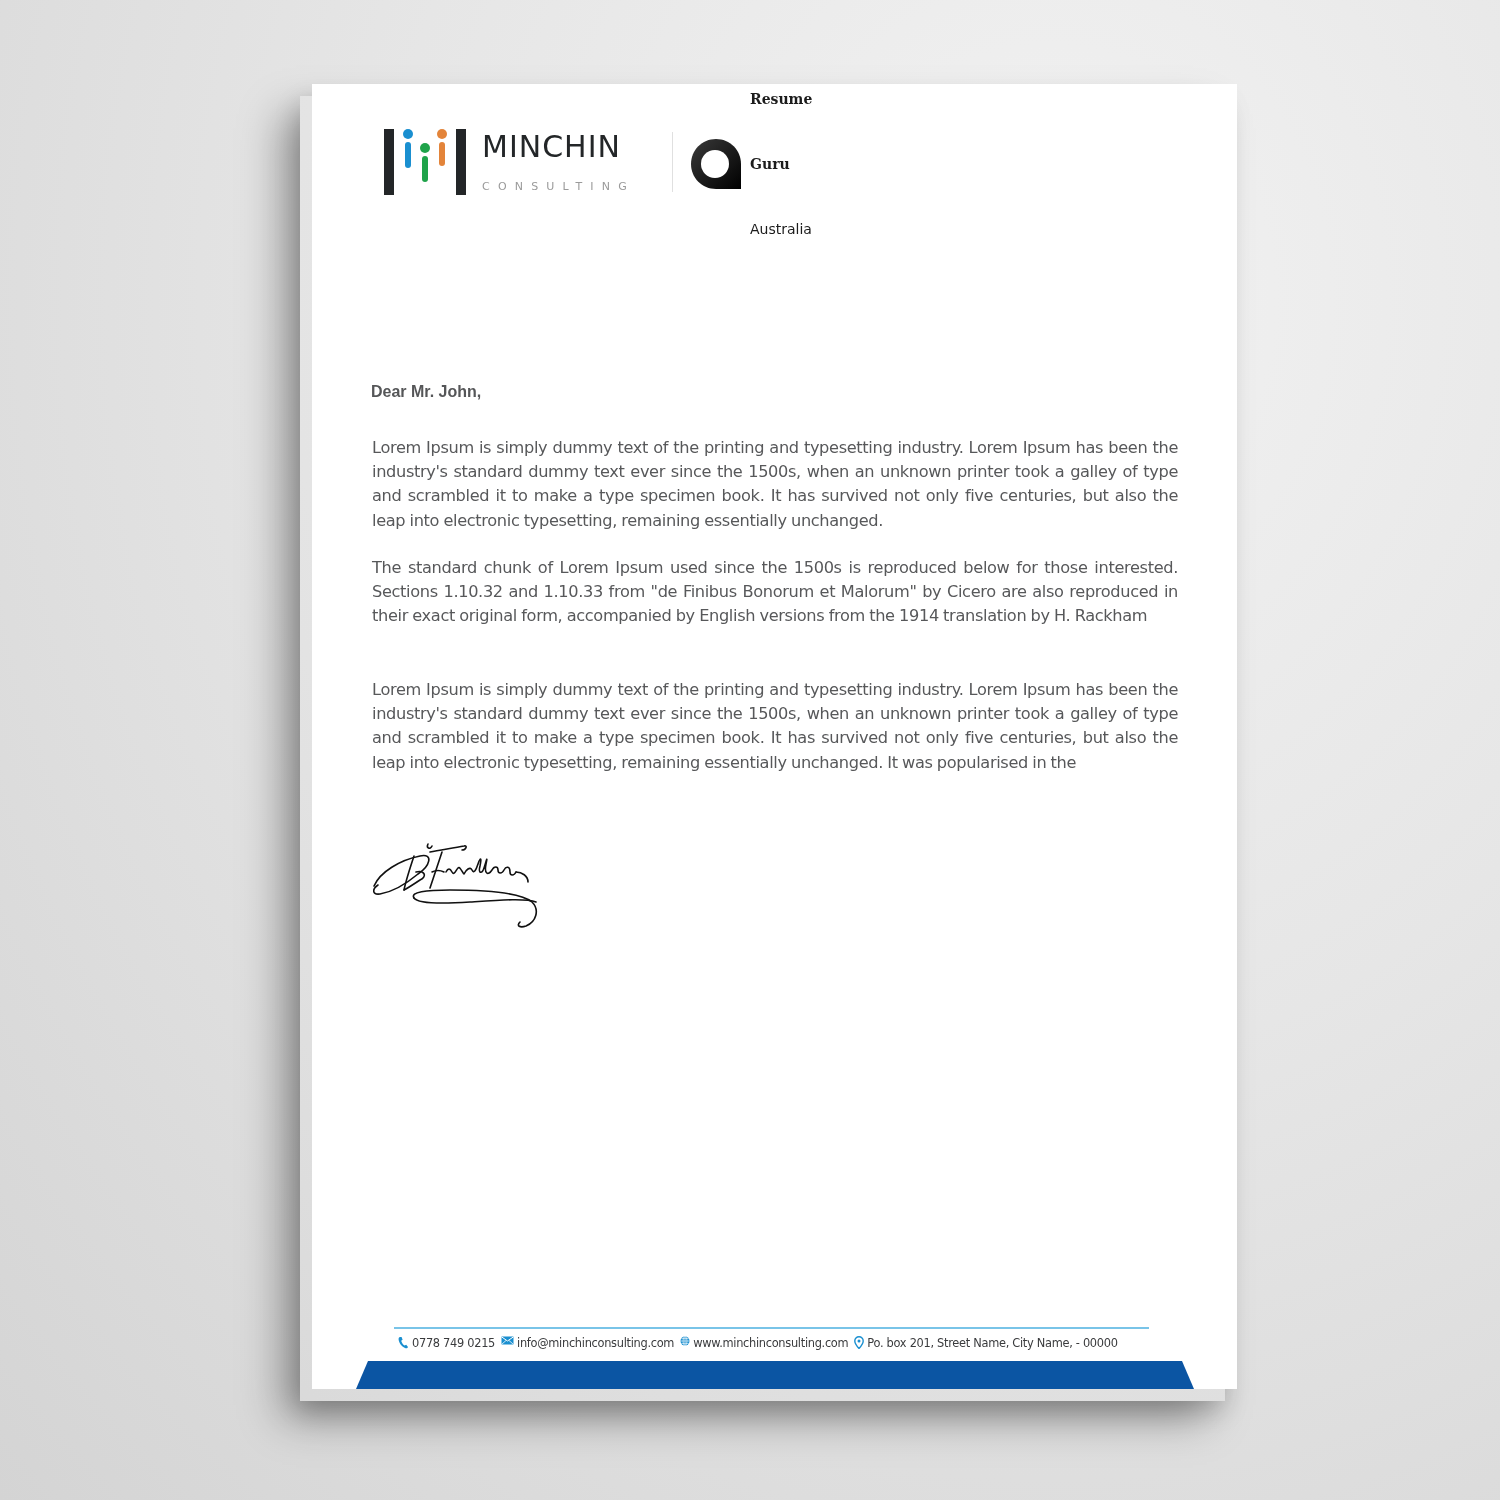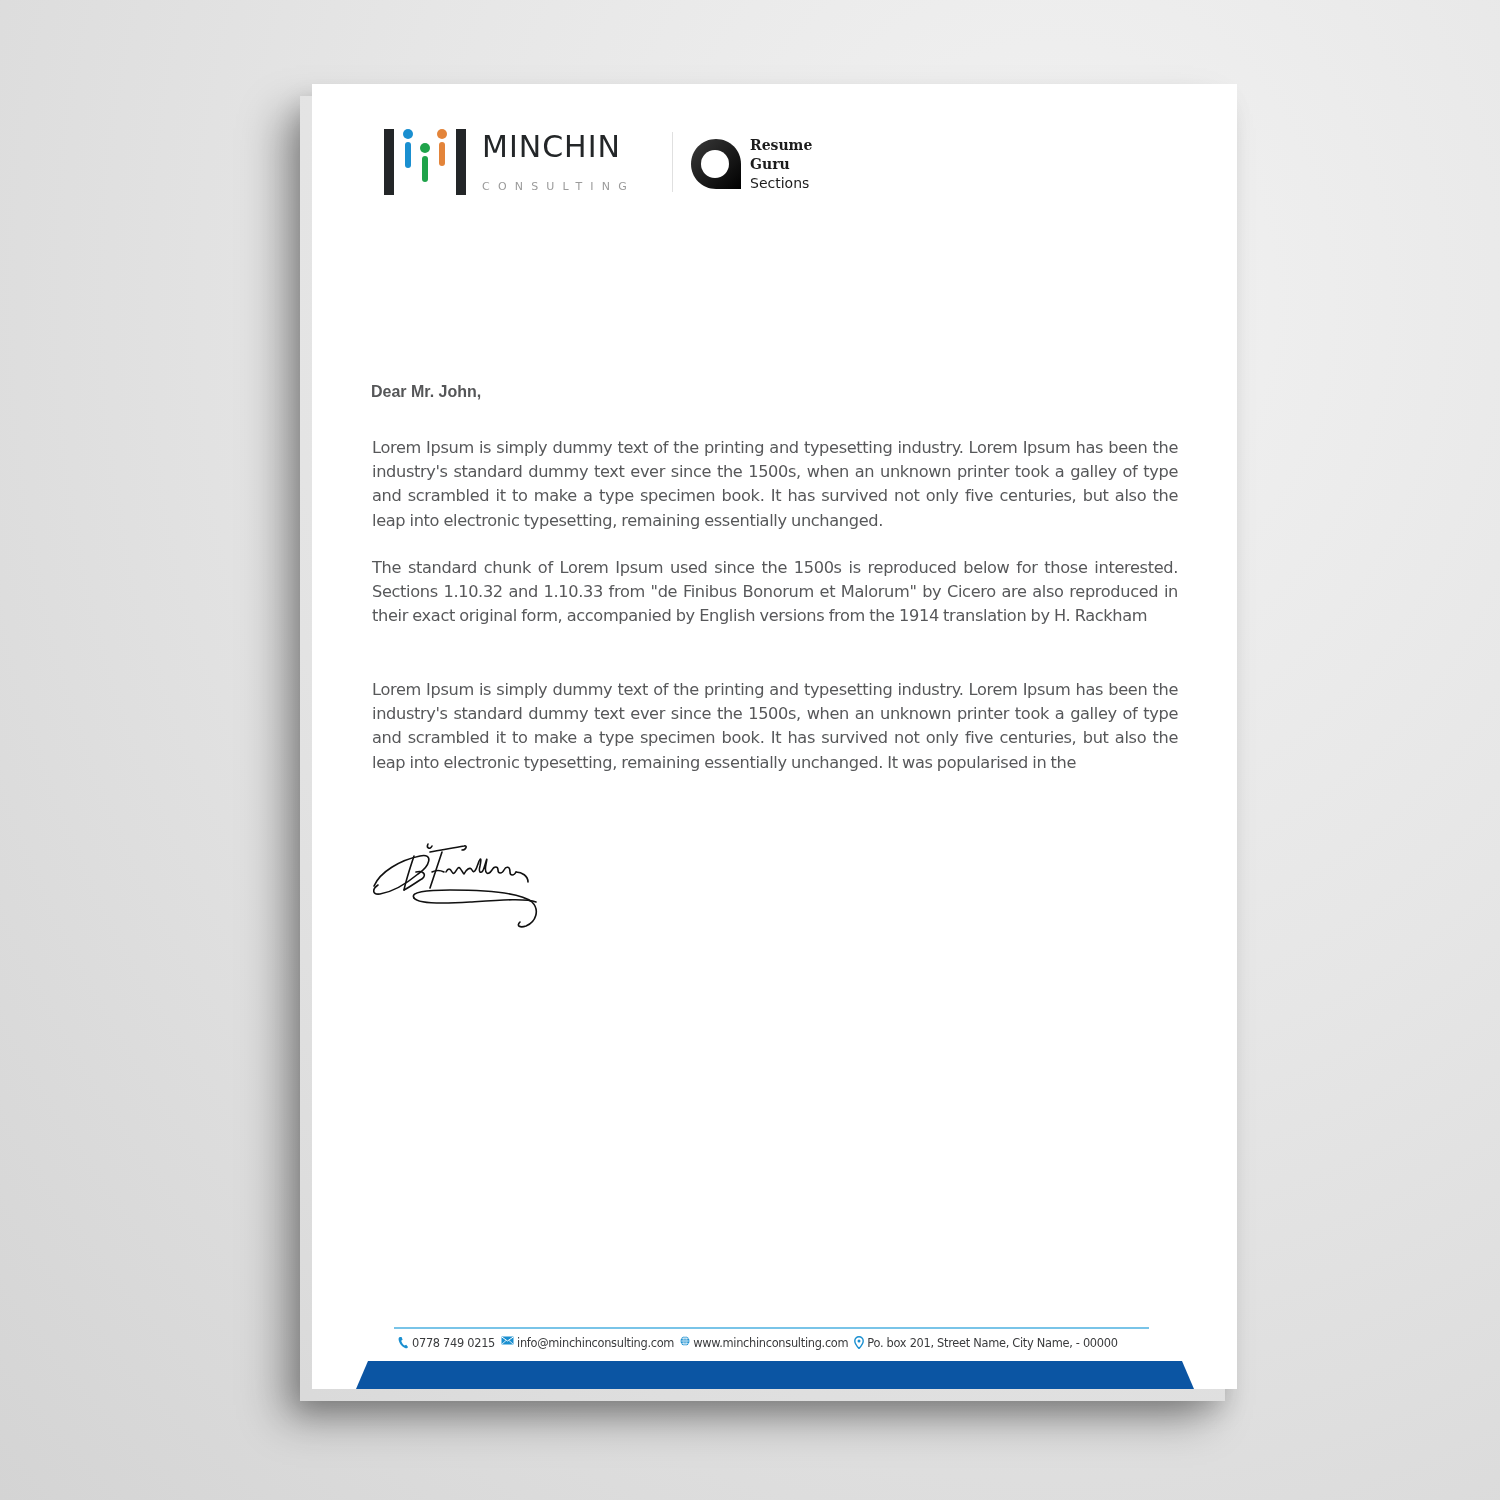--- a/index.html
+++ b/index.html
@@ -113,20 +113,21 @@
     .rga-mark {
       width: 52px;
       height: 52px;
       position: relative;
     }
     .rga-text {
       margin-left: 8px;
       display: flex;
       flex-direction: column;
       line-height: 19px;
+      gap: 46px;
     }
     .rga-text .t1, .rga-text .t2 {
       font-family: "DejaVu Serif", serif;
       font-weight: bold;
       font-size: 14px;
       color: #1c1c1c;
     }
     .rga-text .t3 {
       font-family: "DejaVu Sans", sans-serif;
       font-size: 14px;
@@ -252,21 +253,21 @@
             <stop offset="1" stop-color="#000000"></stop>
           </linearGradient>
         </defs>
         <path d="M26 1 C12 1 1 12 1 26 C1 40 12 51 26 51 L51 51 L51 26 C51 12 40 1 26 1 Z" fill="url(#rgag)"></path>
         <circle cx="25" cy="26" r="14" fill="#ffffff"></circle>
       </svg>
     </div>
     <div class="rga-text">
       <span class="t1">Resume</span>
       <span class="t2">Guru</span>
-      <span class="t3">Sections</span>
+      <span class="t3">Australia</span>
     </div>
   </div>
 
   <p class="salutation">Dear Mr. John,</p>
   <p class="body-text p1">Lorem Ipsum is simply dummy text of the printing and typesetting industry. Lorem Ipsum has been the industry's standard dummy text ever since the 1500s, when an unknown printer took a galley of type and scrambled it to make a type specimen book. It has survived not only five centuries, but also the leap into electronic typesetting, remaining essentially unchanged.</p>
   <p class="body-text p2">The standard chunk of Lorem Ipsum used since the 1500s is reproduced below for those interested. Sections 1.10.32 and 1.10.33 from "de Finibus Bonorum et Malorum" by Cicero are also reproduced in their exact original form, accompanied by English versions from the 1914 translation by H. Rackham</p>
   <p class="body-text p3">Lorem Ipsum is simply dummy text of the printing and typesetting industry. Lorem Ipsum has been the industry's standard dummy text ever since the 1500s, when an unknown printer took a galley of type and scrambled it to make a type specimen book. It has survived not only five centuries, but also the leap into electronic typesetting, remaining essentially unchanged. It was popularised in the</p>
 
   <div class="signature">
     <svg width="180" height="92" viewBox="0 0 180 92" fill="none" stroke="#111" stroke-width="1.6" stroke-linecap="round" stroke-linejoin="round">

